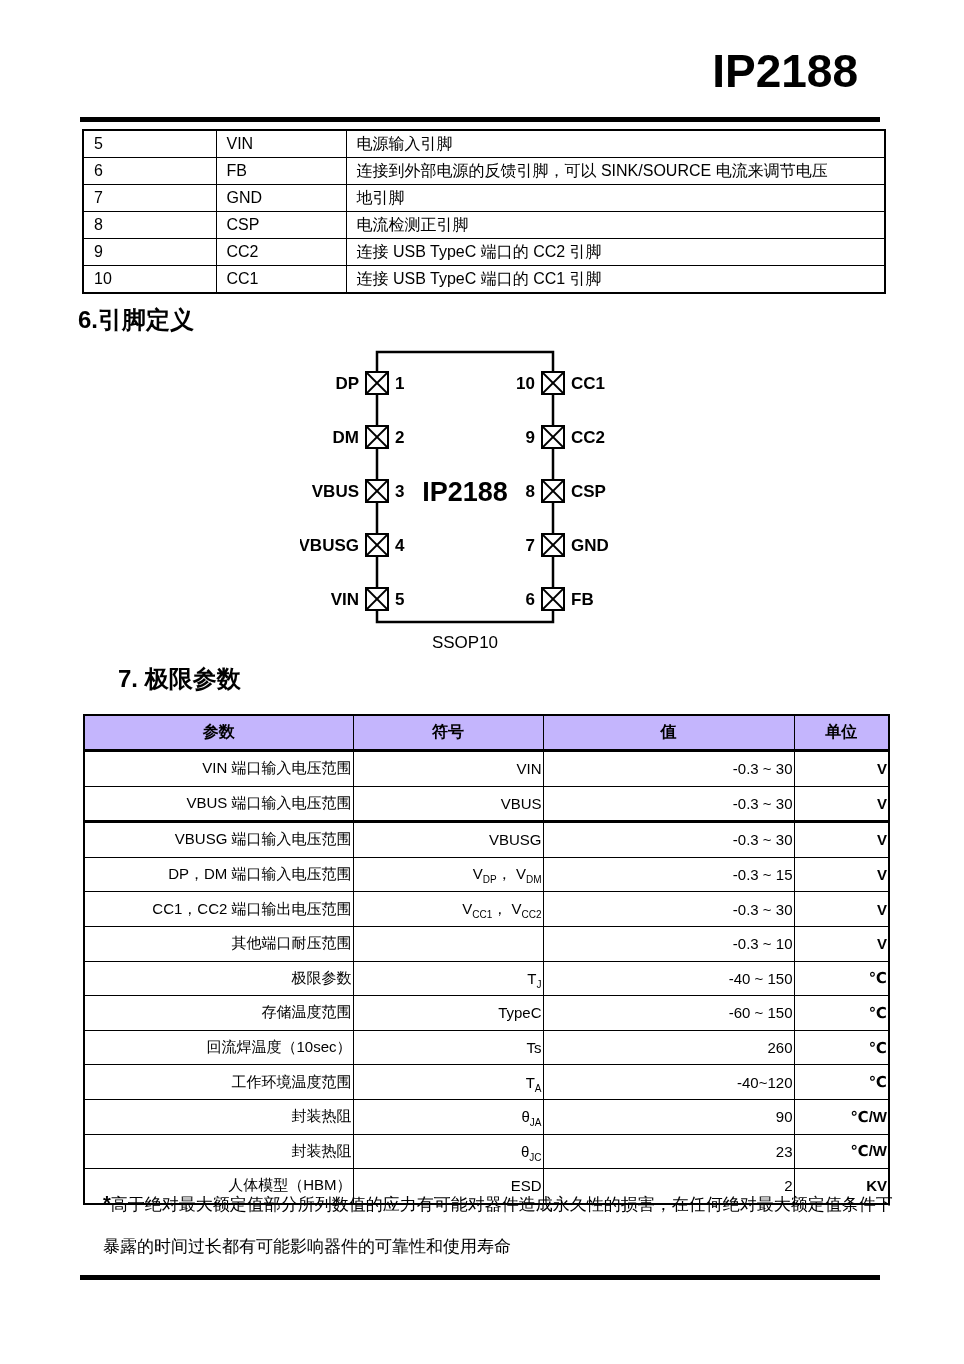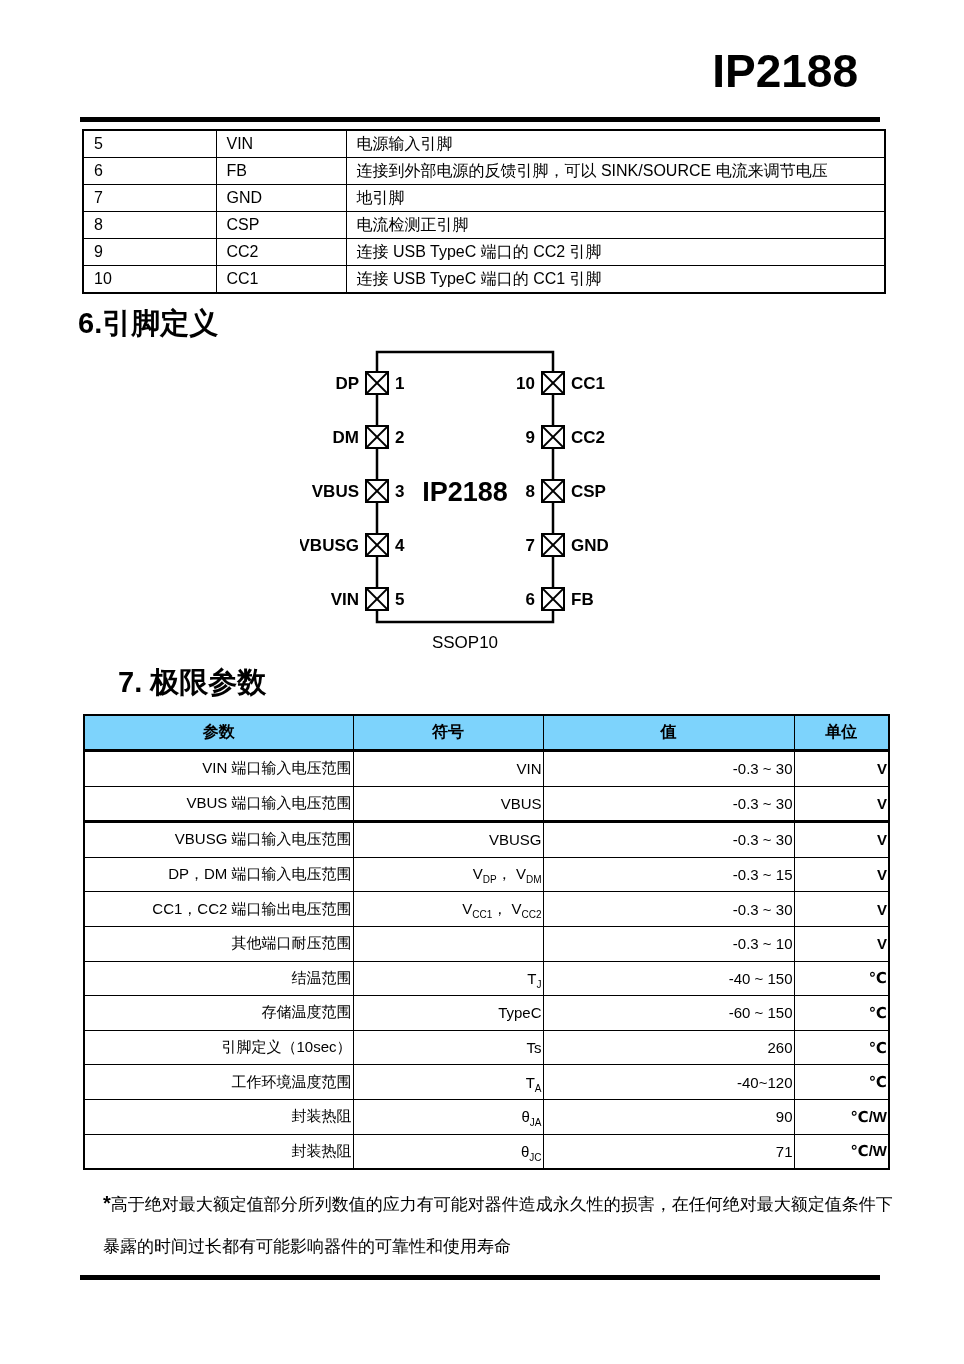--- a/index.html
+++ b/index.html
@@ -19,37 +19,37 @@
   
   .pin-table {
     position:absolute; left:82px; top:129px; width:804px;
     border-collapse:collapse; table-layout:fixed; border:2px solid #000;
   }
   .pin-table td {
     border:1px solid #000; height:26px; padding:0 10px;
     font-size:16px; vertical-align:middle; overflow:hidden; white-space:nowrap;
   }
 
-  .section-heading { position:absolute; font-weight:bold; font-size:29px;text-align:center; }
+  .section-heading { position:absolute; font-weight:bold; font-size:24px;text-align:center; }
   .heading-6 { left:78px; top:304px; }
   .heading-7 { left:88px; top:663px;margin-left:30px; }
 
   .chip-svg { position:absolute; left:300px; top:345px; }
   .chip-svg text { font-family:"Liberation Sans","DejaVu Sans",sans-serif; }
   .pin-num, .pin-label { font-size:17px; font-weight:bold; }
   .chip-name-text { font-size:27px; font-weight:bold; }
   .package-text { font-size:17px; }
 
   
   .limits-table {
     position:absolute; left:83px; top:714px; width:805px;
     border-collapse:collapse; table-layout:fixed; border:2px solid #000;
   }
   .limits-table th {
-    background:#7dd3fc; border:1px solid #000; border-bottom:3px solid #000;
+    background:#c4b5fd; border:1px solid #000; border-bottom:3px solid #000;
     height:31px; font-size:16px; font-weight:bold; text-align:center;
   }
   .limits-table td {
     border:1px solid #000; height:31.6px; text-align:right;
     font-size:15px; vertical-align:middle;
   }
   .limits-table tbody tr:nth-child(2) td { border-bottom-width:3px; }
   .limits-table .col-unit { font-weight:bold; }
   .limits-table sub { font-size:10px; line-height:0; }
 
@@ -237,54 +237,60 @@
         <td>-0.3 ~ 30</td>
         <td class="col-unit">V</td>
       </tr>
       <tr>
         <td>其他端口耐压范围</td>
         <td></td>
         <td>-0.3 ~ 10</td>
         <td class="col-unit">V</td>
       </tr>
       <tr>
-        <td>结温范围</td>
+        <td>极限参数</td>
         <td><span>T</span><sub>J</sub></td>
         <td>-40 ~ 150</td>
         <td class="col-unit">℃</td>
       </tr>
       <tr>
         <td>存储温度范围</td>
         <td><span>TypeC</span></td>
         <td>-60 ~ 150</td>
         <td class="col-unit">℃</td>
       </tr>
       <tr>
-        <td>引脚定义（10sec）</td>
+        <td>回流焊温度（10sec）</td>
         <td><span>Ts</span></td>
         <td>260</td>
         <td class="col-unit">℃</td>
       </tr>
       <tr>
         <td>工作环境温度范围</td>
         <td><span>T</span><sub>A</sub></td>
         <td>-40~120</td>
         <td class="col-unit">℃</td>
       </tr>
       <tr>
         <td>封装热阻</td>
         <td><span>θ</span><sub>JA</sub></td>
         <td>90</td>
         <td class="col-unit">℃/W</td>
       </tr>
       <tr>
         <td>封装热阻</td>
         <td><span>θ</span><sub>JC</sub></td>
-        <td>71</td>
+        <td>23</td>
         <td class="col-unit">℃/W</td>
+      </tr>
+      <tr>
+        <td>人体模型（HBM）</td>
+        <td><span>ESD</span></td>
+        <td>2</td>
+        <td class="col-unit">KV</td>
       </tr>
     </tbody>
 </table>
 
 <div class="footnote">
   <span class="star">*</span><span>高于绝对最大额定值部分所列数值的应力有可能对器件造成永久性的损害，在任何绝对最大额定值条件下</span>
   <br>
   <span>暴露的时间过长都有可能影响器件的可靠性和使用寿命</span>
 </div>
 

